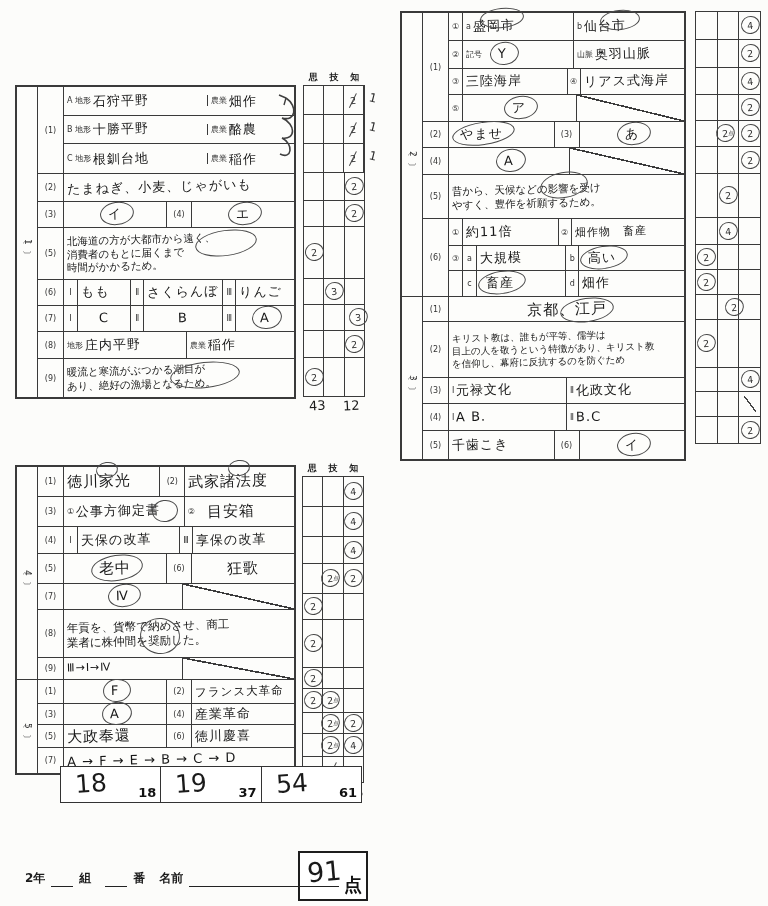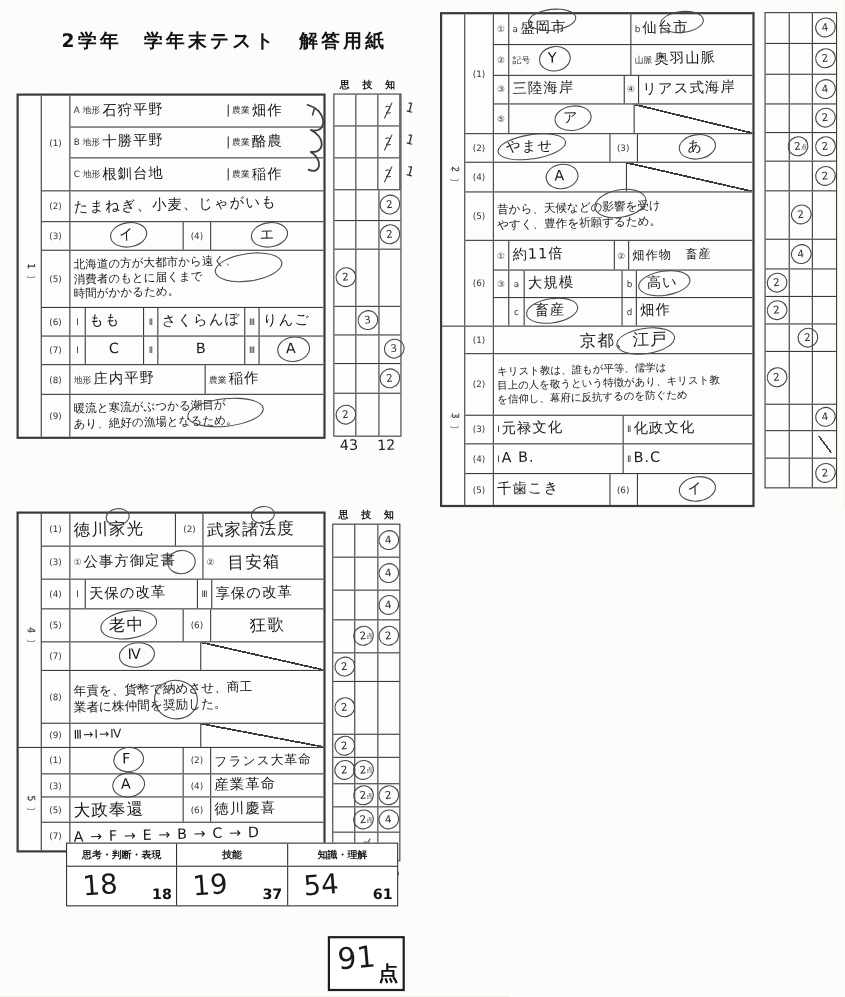--- a/index.html
+++ b/index.html
@@ -54,21 +54,20 @@
 .scoreunit{position:absolute;right:4px;bottom:2px;font-size:18px;font-weight:bold;color:#111}
 .footer{position:absolute;left:25px;top:870px;font-size:12px;font-weight:bold;color:#1c1c1c;display:flex;align-items:flex-end;gap:6px}
 .ul{display:inline-block;border-bottom:1.4px solid #222;height:13px}
 .scrib{position:absolute;border:1.4px solid #4a4a4a;border-radius:50%;pointer-events:none}
 </style>
 </head>
 <body>
 
 <div id="page">
 
-  <div class="title">2学年　学年末テスト　解答用紙</div>
 
   <div class="tbl" style="left:15px;top:85px;width:281px">
     <div class="sec">
       <div class="brkcol">
           <span class="brk">〔1〕</span>
         </div>
       <div class="rows">
         <div class="r" style="height:87px">
           <div class="qn">(1)</div>
           <div style="flex:1;display:flex;flex-direction:column">
@@ -746,25 +745,20 @@
           <span class="mk slash">2</span>
         </div>
         <div class="gc"></div>
       </div>
   </div>
   <span class="tot" style="left:306px;top:786px;font-size:12px">10</span>
   <span class="tot" style="left:328px;top:786px;font-size:12px">11</span>
   <span class="tot" style="left:348px;top:786px;font-size:12px">36</span>
 
   <div class="sum" style="left:60px;top:766px;width:302px">
-    <div class="sumh">
-      <div>思考・判断・表現</div>
-      <div>技能</div>
-      <div>知識・理解</div>
-    </div>
     <div class="sumv">
       <div>
           <span class="bigno">18</span>
           <span class="maxno">18</span>
         </div>
       <div>
           <span class="bigno">19</span>
           <span class="maxno">37</span>
         </div>
       <div>
@@ -772,20 +766,29 @@
           <span class="maxno">61</span>
         </div>
     </div>
   </div>
 
   <div class="scorebox">
     <span class="scorehw">91</span>
     <span class="scoreunit">点</span>
   </div>
 
+  <div class="footer">
+    <span>2年</span>
+    <span class="ul" style="width:22px"></span>
+    <span>組</span>
+    <span class="ul" style="width:22px;margin-left:8px"></span>
+    <span>番</span>
+    <span style="margin-left:8px">名前</span>
+    <span class="ul" style="width:150px"></span>
+  </div>
 
   <div class="scrib" style="left:195px;top:230px;width:62px;height:26px;transform:rotate(-8deg)"></div>
   <div class="scrib" style="left:170px;top:362px;width:70px;height:26px;transform:rotate(-6deg)"></div>
   <div class="scrib" style="left:540px;top:172px;width:48px;height:26px;transform:rotate(-10deg)"></div>
   <div class="scrib" style="left:560px;top:298px;width:54px;height:24px;transform:rotate(-8deg)"></div>
   <div class="scrib" style="left:140px;top:618px;width:40px;height:36px;transform:rotate(6deg)"></div>
   <div class="scrib" style="left:96px;top:462px;width:22px;height:16px;transform:rotate(-8deg)"></div>
   <div class="scrib" style="left:228px;top:460px;width:22px;height:16px;transform:rotate(-8deg)"></div>
   <div class="scrib" style="left:152px;top:500px;width:26px;height:22px;transform:rotate(-8deg)"></div>
   <div class="scrib" style="left:600px;top:10px;width:40px;height:20px;transform:rotate(-6deg)"></div>

